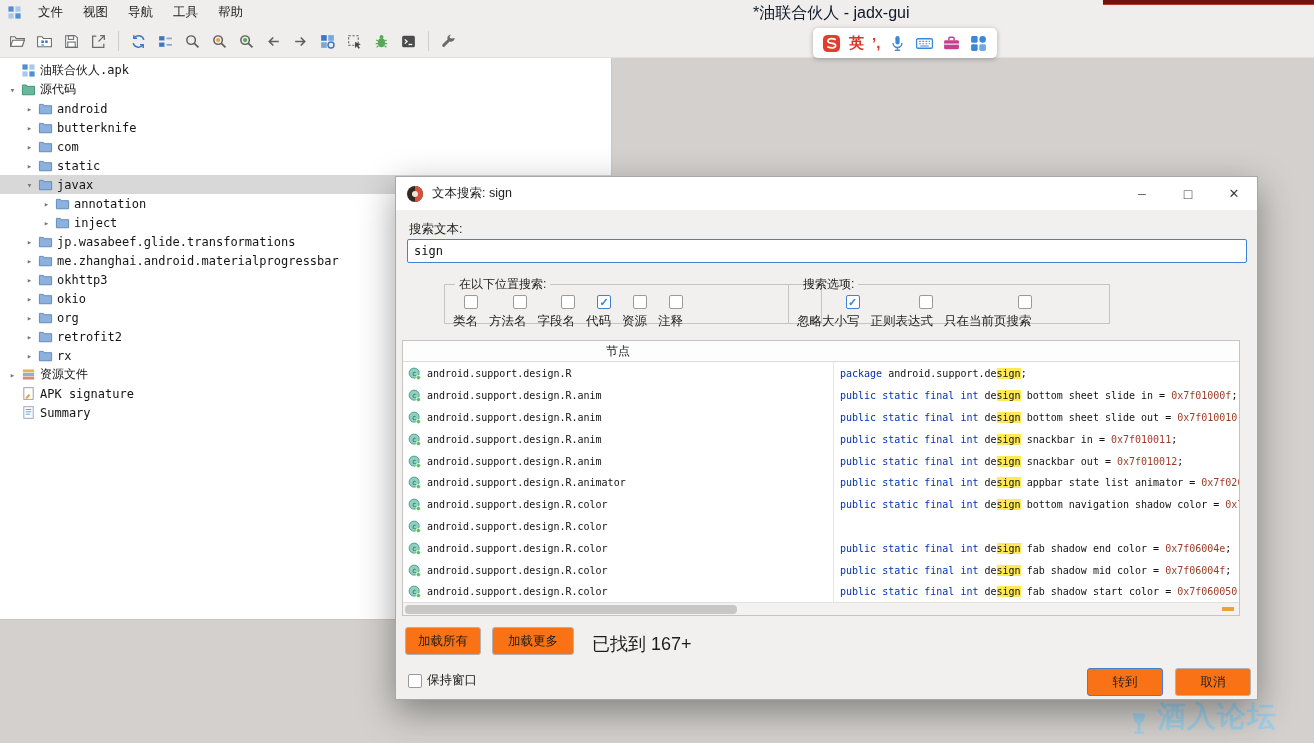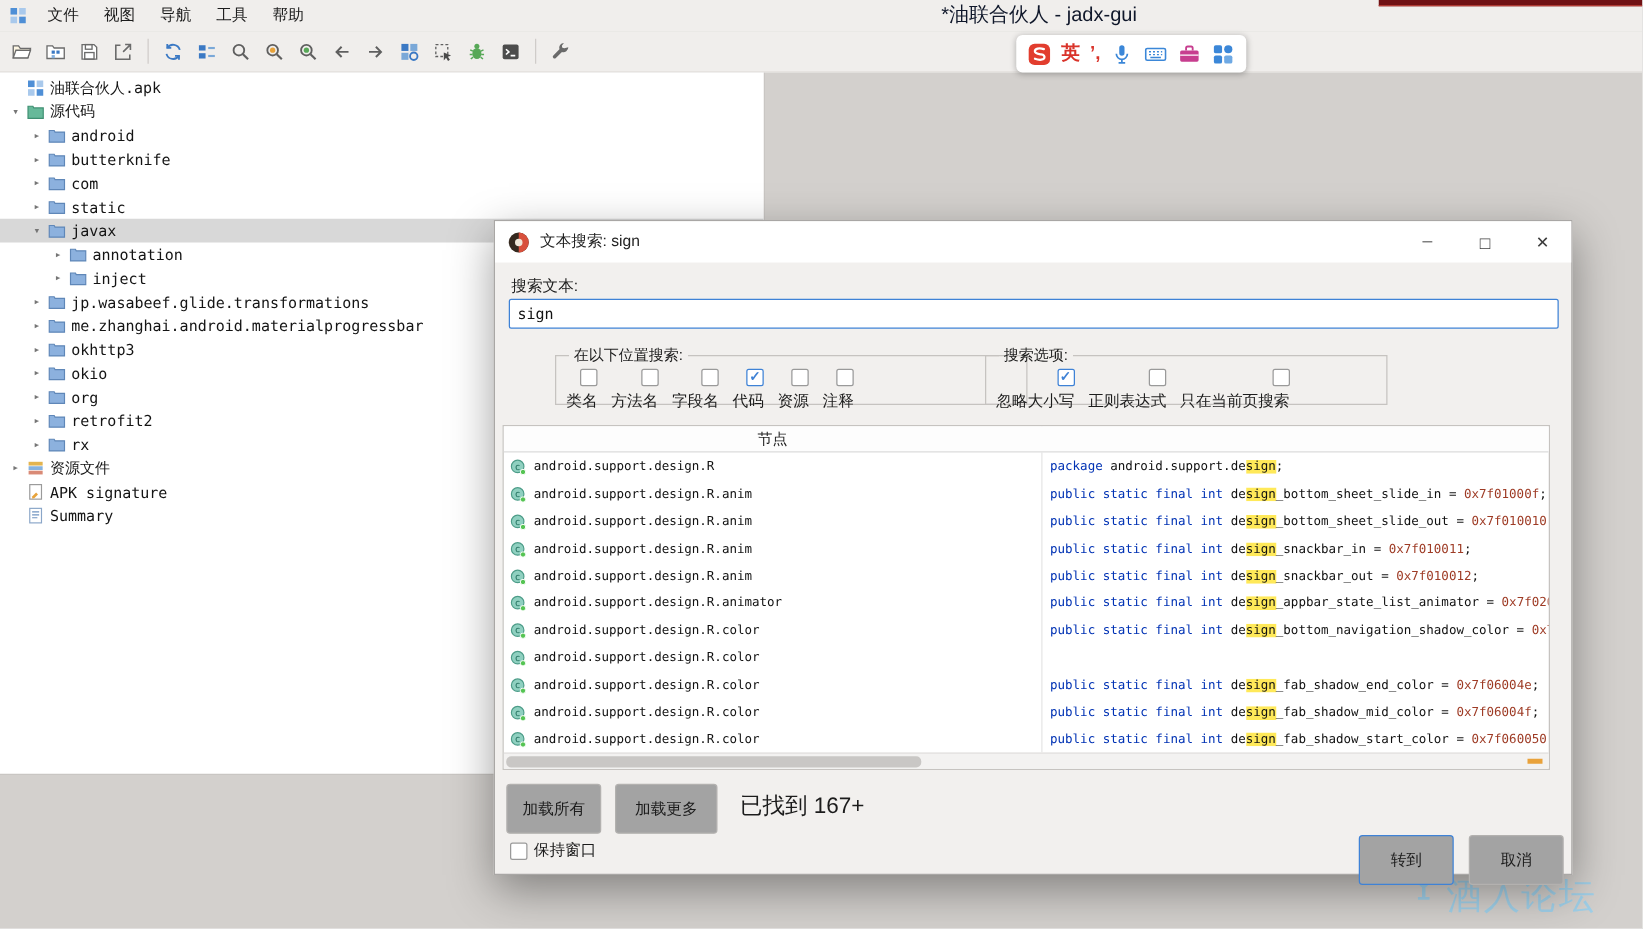--- a/index.html
+++ b/index.html
@@ -70,30 +70,30 @@
   .cls-ic svg { width:13px; height:13px; display:block; }
   .res-code { flex:1; overflow:hidden; white-space:pre; padding-left:7px; font-family:"DejaVu Sans Mono", monospace; font-size:10px; color:#111; }
   .kw { color:var(--kw); font-weight:normal; }
   .lit { color:var(--lit); }
   .hl { background:var(--hl); }
 
   .hscroll { position:absolute; left:0; right:0; bottom:0; height:13px; background:#f3f2f1; border-top:1px solid #e2e0de; }
   .hthumb { position:absolute; left:2px; top:2px; width:332px; height:9px; background:#c9c7c5; border-radius:4px; }
   .hmark { position:absolute; right:5px; top:4px; width:12px; height:4px; background:#e9a23b; }
 
-  .btn { position:absolute; height:40px; font-size:12.5px; font-family:inherit; background:#a3a3a3; border:1px solid #b3b1af; border-radius:3px; color:#1c1c1c; cursor:default; }
+  .btn { position:absolute; height:28px; font-size:12.5px; font-family:inherit; background:#f97316; border:1px solid #b3b1af; border-radius:3px; color:#1c1c1c; cursor:default; }
   .load-all  { left:9px;  top:450px; width:76px; }
   .load-more { left:96px; top:450px; width:82px; }
   .found { position:absolute; left:196px; top:455px; font-size:18px; color:#1c1c1c; }
   .keep { position:absolute; left:12px; top:495px; display:flex; gap:5px; align-items:center; font-size:12.5px; color:#1c1c1c; }
   .goto   { left:691px; top:491px; width:76px; border:1.5px solid var(--accent); }
   .cancel { left:779px; top:491px; width:76px; }
 
   
-  .watermark { position:absolute; left:1126px; top:697px; display:flex; align-items:flex-start; gap:5px; color:#9cd1ec; font-size:29px; font-weight:normal; letter-spacing:1px; opacity:.92; z-index:4; }
+  .watermark { position:absolute; left:1126px; top:697px; display:flex; align-items:flex-end; gap:5px; color:#9cd1ec; font-size:29px; font-weight:bold; letter-spacing:1px; opacity:.92; z-index:4; }
   .wm-ic svg { width:26px; height:26px; display:block; }
 </style>
 </head>
 <body>
 
 <div id="screen">
 
   <header class="titlebar">
     <span class="app-ic">
         <svg viewBox="0 0 16 16">

